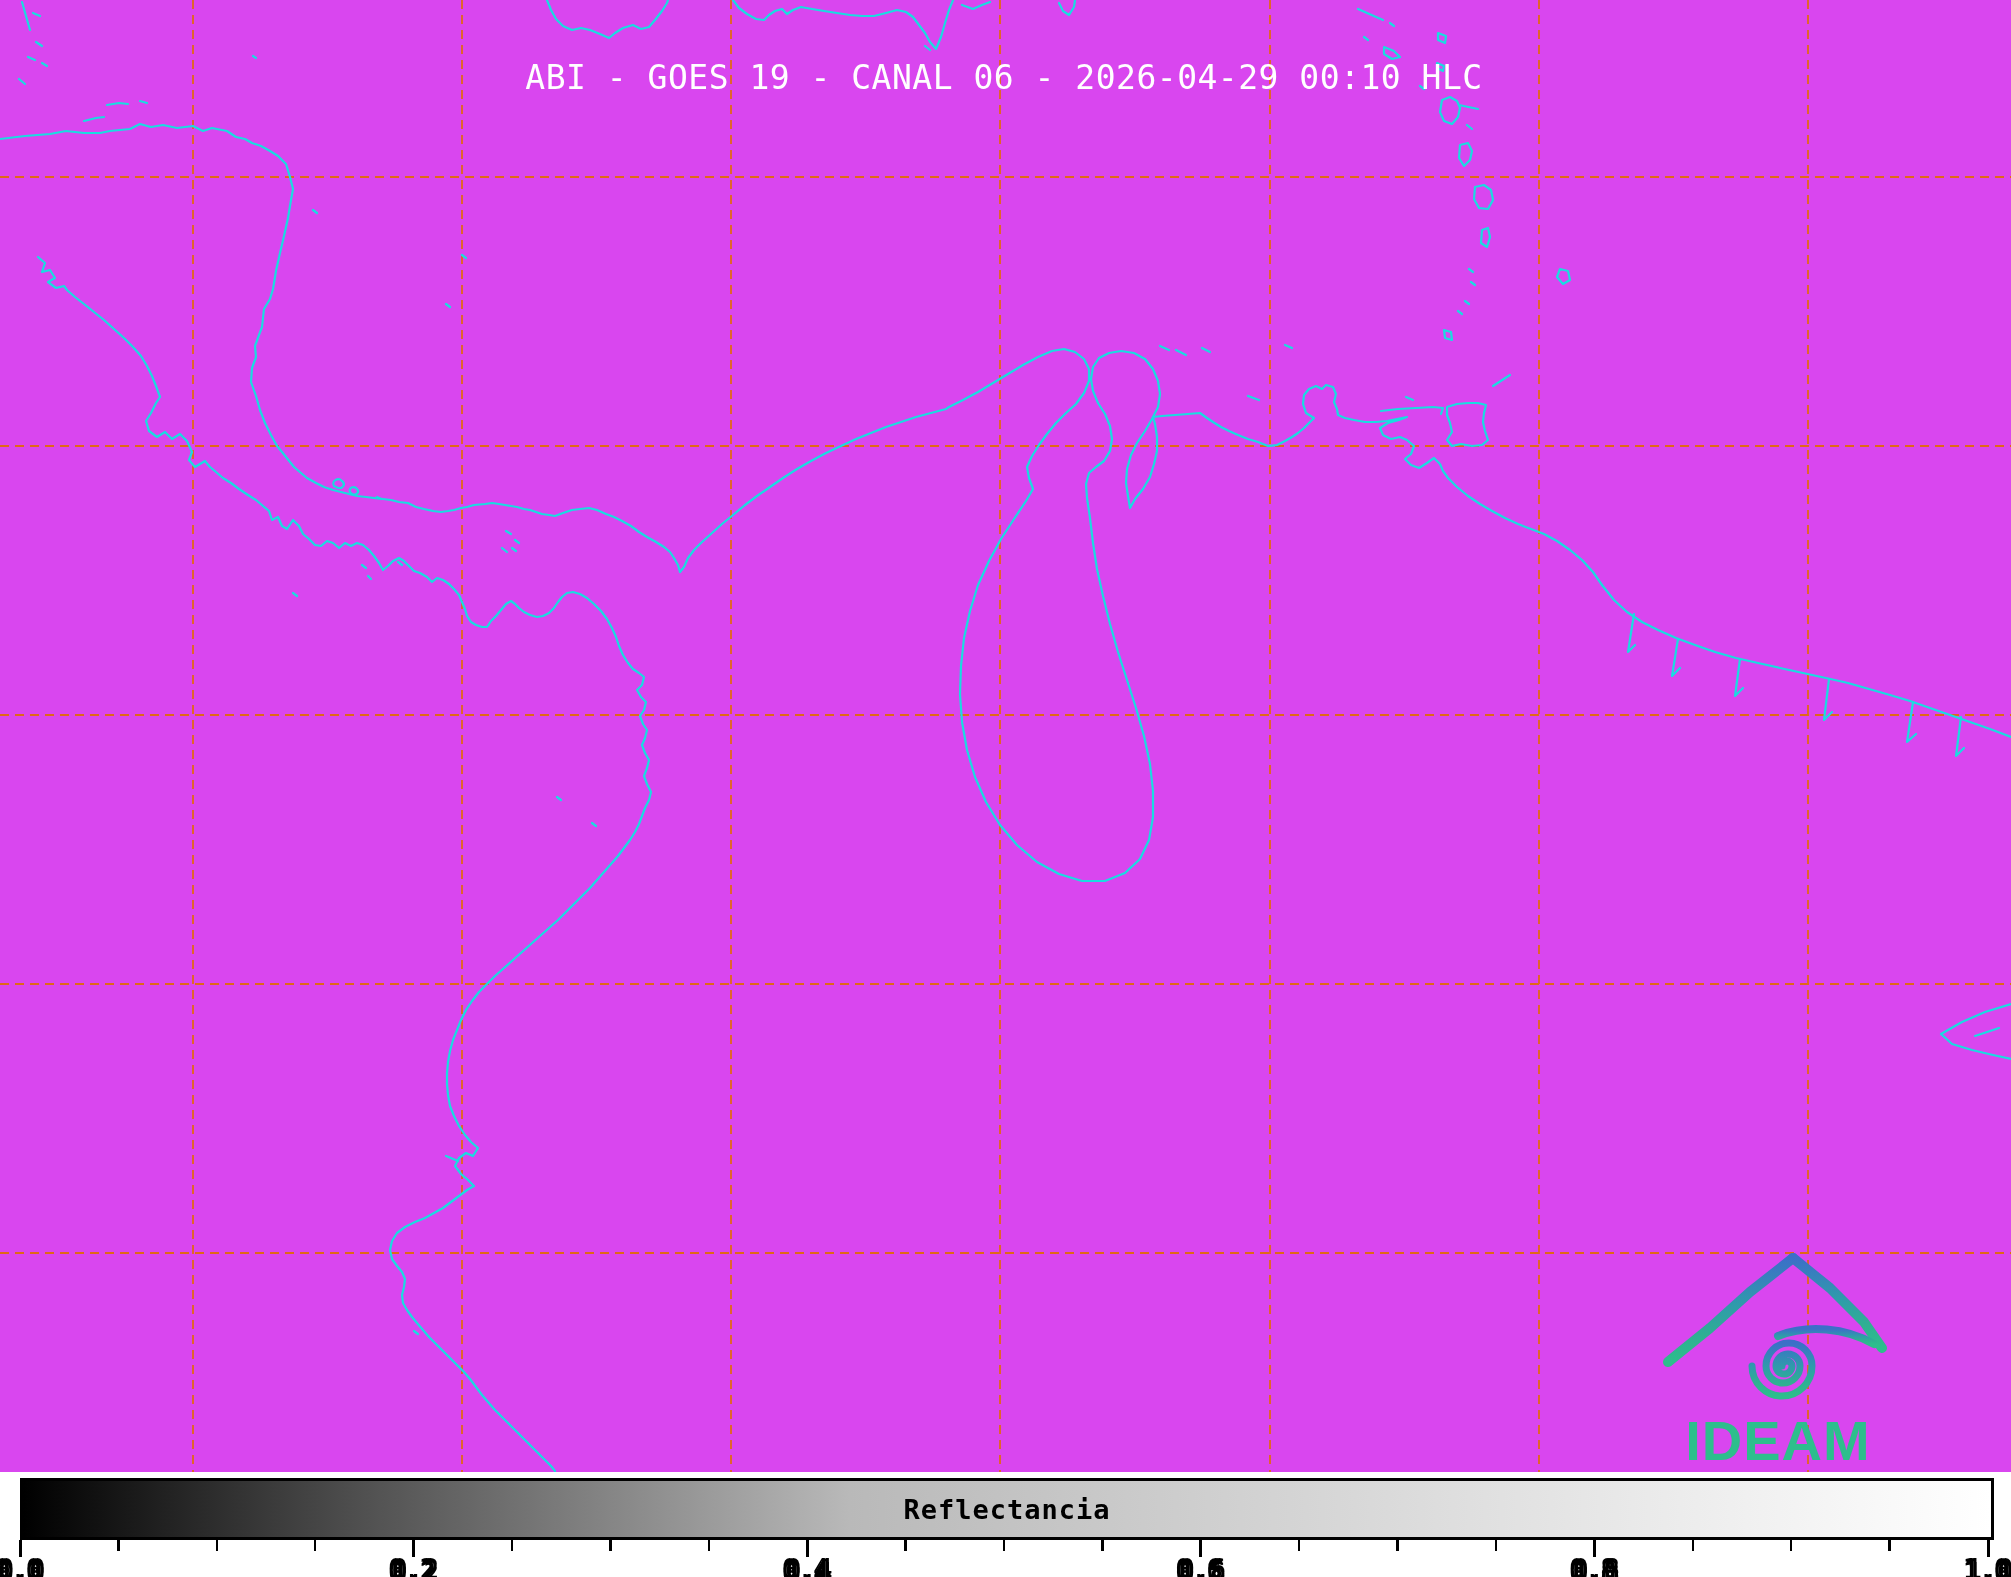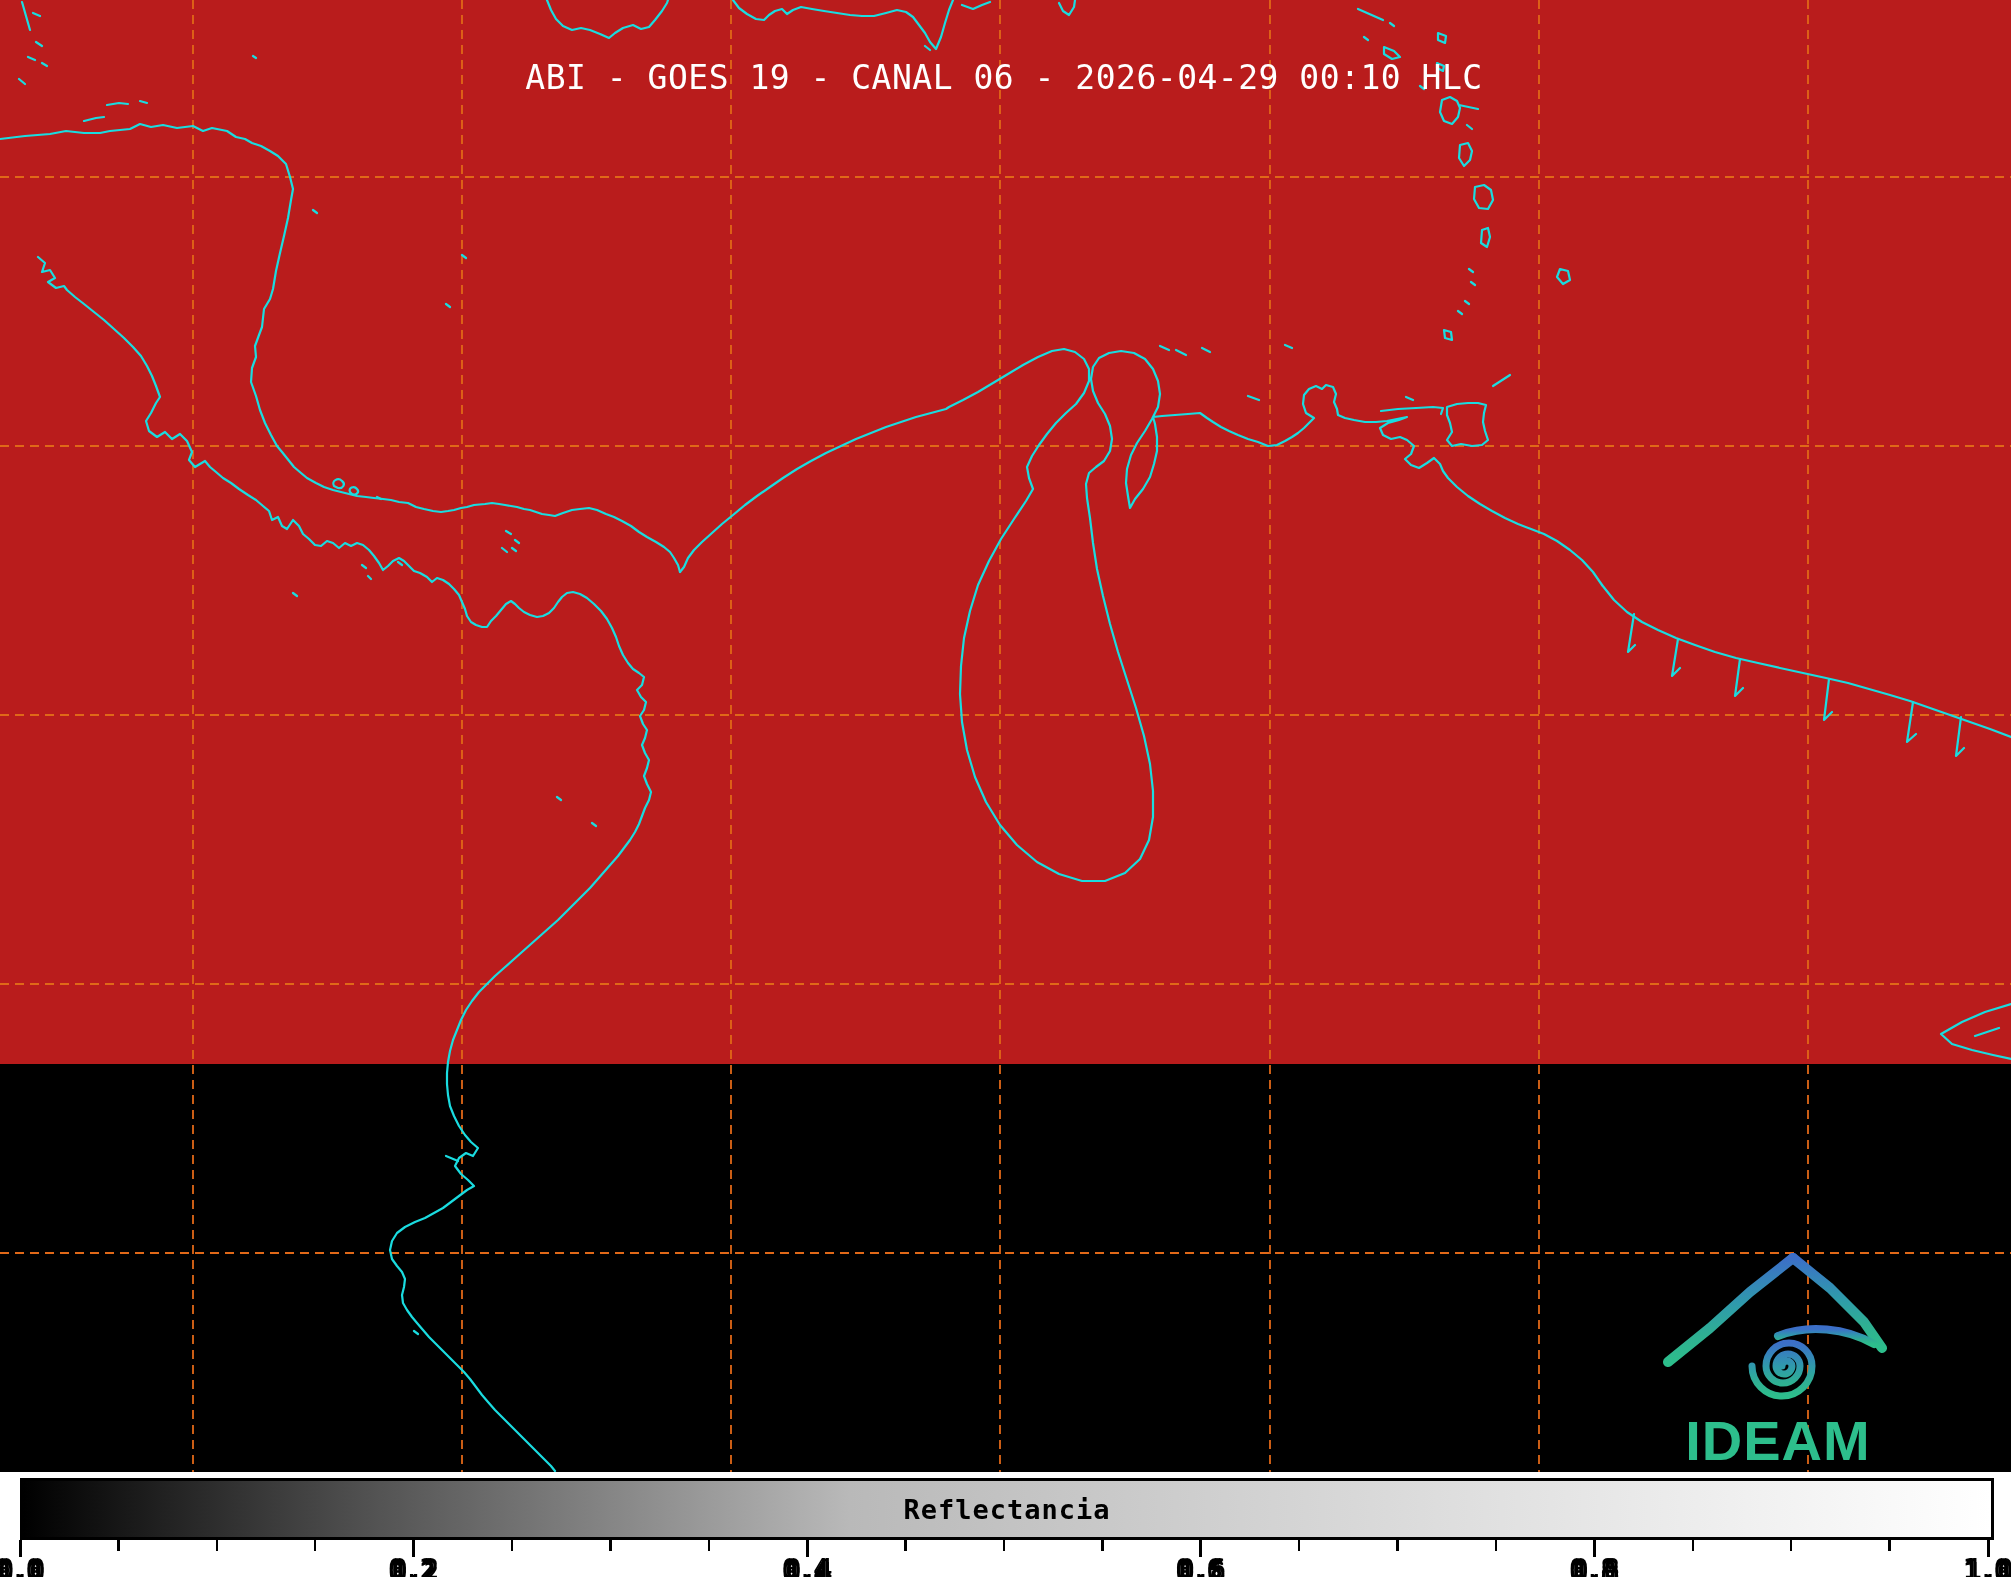--- a/index.html
+++ b/index.html
@@ -1,18 +1,18 @@
 <!DOCTYPE html>
 <html style="--coastline: #1adce0; --graticule: #e06818; --title: #ffffff; --colorbar-label: #000000; --logo-green: #2dbe8c; --logo-blue: #3c6fc8; --background: #000000; --margin: #ffffff;"><head>
 <meta charset="utf-8">
 <style>
   html,body{margin:0;padding:0;background:#000;}
   .figure{position:relative;width:2011px;height:1577px;background:#000;overflow:hidden;
           font-family:"DejaVu Sans Mono","Liberation Mono",monospace;}
-  .map{position:absolute;left:0;top:0;width:2011px;height:1064px;background:#b91c1c;}
+  .map{position:absolute;left:0;top:0;width:2011px;height:1472px;background:#d946ef;}
   .map svg.chart{position:absolute;left:0;top:0;}
   #graticule line{stroke:var(--graticule,#e06818);stroke-width:1.8;stroke-dasharray:9 6;}
   .coast{fill:none;stroke:var(--coastline,#1adce0);stroke-width:2.2;stroke-linecap:round;stroke-linejoin:round;}
   .map-title{position:absolute;top:58px;left:1004px;transform:translateX(-50%);
              color:var(--title,#fff);font-size:33px;white-space:nowrap;letter-spacing:.5px;}
   .logo{position:absolute;left:1650px;top:1240px;}
   .logo .stroke{fill:none;stroke:url(#lg);stroke-linecap:round;stroke-linejoin:round;}
   .logo text{fill:var(--logo-green,#2dbe8c);font-family:"Liberation Sans",sans-serif;
              font-weight:bold;font-size:56px;letter-spacing:1px;}
   .bottombar{position:absolute;left:0;top:1472px;width:2011px;height:105px;background:#fff;}

